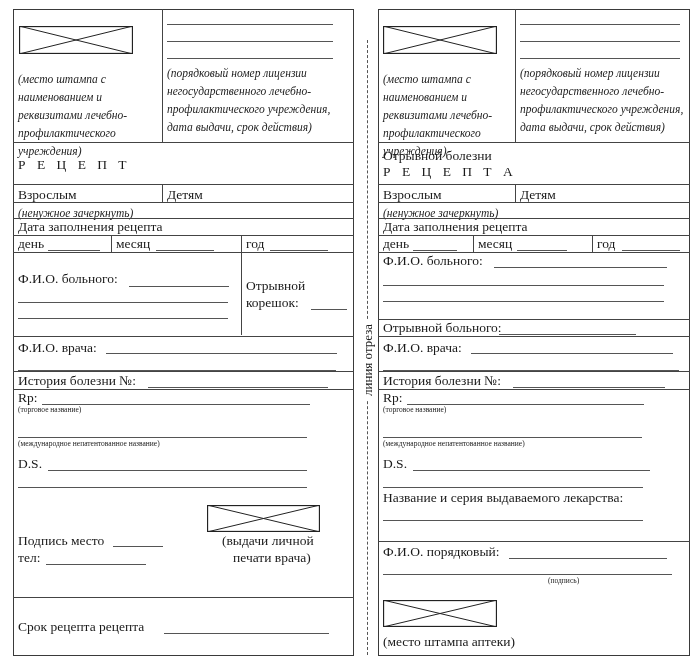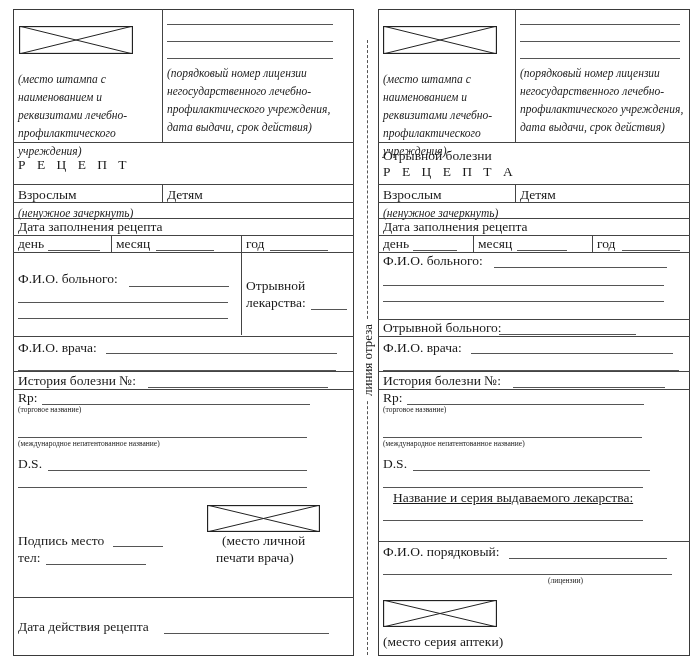--- a/index.html
+++ b/index.html
@@ -58,21 +58,21 @@
 <div class="vl" style="left:241px;top:235px;height:100px;"></div>
 <div class="t" style="left:246px;top:236px;">год</div>
 <div class="ul" style="left:270px;top:250px;width:58px;"></div>
 <div class="hl" style="left:13px;top:252px;width:341px;"></div>
 
 <div class="t" style="left:18px;top:271px;">Ф.И.О. больного:</div>
 <div class="ul" style="left:129px;top:286px;width:100px;"></div>
 <div class="ul" style="left:18px;top:302px;width:210px;"></div>
 <div class="ul" style="left:18px;top:318px;width:210px;"></div>
 <div class="t" style="left:246px;top:278px;">Отрывной</div>
-<div class="t" style="left:246px;top:295px;">лекарства:</div>
+<div class="t" style="left:246px;top:295px;">корешок:</div>
 <div class="ul" style="left:311px;top:309px;width:36px;"></div>
 <div class="hl" style="left:13px;top:336px;width:341px;"></div>
 
 <div class="t" style="left:18px;top:340px;">Ф.И.О. врача:</div>
 <div class="ul" style="left:106px;top:353px;width:231px;"></div>
 <div class="ul" style="left:18px;top:370px;width:318px;"></div>
 <div class="hl" style="left:13px;top:371px;width:341px;"></div>
 
 <div class="t" style="left:18px;top:373px;">История болезни №:</div>
 <div class="ul" style="left:148px;top:387px;width:180px;"></div>
@@ -89,25 +89,25 @@
 
 <svg class="stamp" style="left:207px;top:505px" width="113" height="27">
   <rect x="0.5" y="0.5" width="112" height="26" fill="none" stroke="#222" stroke-width="1.3"></rect>
   <line x1="0" y1="0" x2="113" y2="27" stroke="#222" stroke-width="1"></line>
   <line x1="113" y1="0" x2="0" y2="27" stroke="#222" stroke-width="1"></line>
 </svg>
 <div class="t" style="left:18px;top:533px;">Подпись место</div>
 <div class="ul" style="left:113px;top:546px;width:50px;"></div>
 <div class="t" style="left:18px;top:550px;">тел:</div>
 <div class="ul" style="left:46px;top:564px;width:100px;"></div>
-<div class="t" style="left:222px;top:533px;">(место личной</div>
-<div class="t" style="left:216px;top:550px;font-family:Liberation Serif, serif;">печати врача)</div>
+<div class="t" style="left:222px;top:533px;">(выдачи личной</div>
+<div class="t" style="left:233px;top:550px;font-family:Liberation Serif, serif;">печати врача)</div>
 <div class="hl" style="left:13px;top:597px;width:341px;"></div>
 
-<div class="t" style="left:18px;top:619px;">Дата действия рецепта</div>
+<div class="t" style="left:18px;top:619px;">Срок рецепта рецепта</div>
 <div class="ul" style="left:164px;top:633px;width:165px;"></div>
 
 <div class="cutline"></div>
 <div class="cutlabel">линия отреза</div>
 
 <div class="box" style="left:378px;top:9px;width:312px;height:647px;"></div>
 
 <svg class="stamp" style="left:383px;top:26px" width="114" height="28">
   <rect x="0.5" y="0.5" width="113" height="27" fill="none" stroke="#222" stroke-width="1.3"></rect>
   <line x1="0" y1="0" x2="114" y2="28" stroke="#222" stroke-width="1"></line>
@@ -165,27 +165,27 @@
 
 <div class="t" style="left:383px;top:390px;">Rp:</div>
 <div class="ul" style="left:407px;top:404px;width:237px;"></div>
 <div class="small" style="left:383px;top:405px;">(торговое название)</div>
 <div class="ul" style="left:383px;top:437px;width:259px;"></div>
 <div class="small" style="left:383px;top:439px;">(международное непатентованное название)</div>
 <div class="t" style="left:383px;top:456px;">D.S.</div>
 <div class="ul" style="left:413px;top:470px;width:237px;"></div>
 <div class="ul" style="left:383px;top:487px;width:260px;"></div>
 
-<div class="t" style="left:393px;top:490px;text-decoration:underline;">Название и серия выдаваемого лекарства:</div>
+<div class="t" style="left:383px;top:490px;">Название и серия выдаваемого лекарства:</div>
 <div class="ul" style="left:383px;top:520px;width:260px;"></div>
 <div class="hl" style="left:378px;top:541px;width:312px;"></div>
 
 <div class="t" style="left:383px;top:544px;">Ф.И.О. порядковый:</div>
 <div class="ul" style="left:509px;top:558px;width:158px;"></div>
 <div class="ul" style="left:383px;top:574px;width:289px;"></div>
-<div class="small" style="left:548px;top:576px;">(лицензии)</div>
+<div class="small" style="left:548px;top:576px;">(подпись)</div>
 
 <svg class="stamp" style="left:383px;top:600px" width="114" height="27">
   <rect x="0.5" y="0.5" width="113" height="26" fill="none" stroke="#222" stroke-width="1.3"></rect>
   <line x1="0" y1="0" x2="114" y2="27" stroke="#222" stroke-width="1"></line>
   <line x1="114" y1="0" x2="0" y2="27" stroke="#222" stroke-width="1"></line>
 </svg>
-<div class="t" style="left:383px;top:634px;">(место серия аптеки)</div>
+<div class="t" style="left:383px;top:634px;">(место штампа аптеки)</div>
 
 </body></html>

